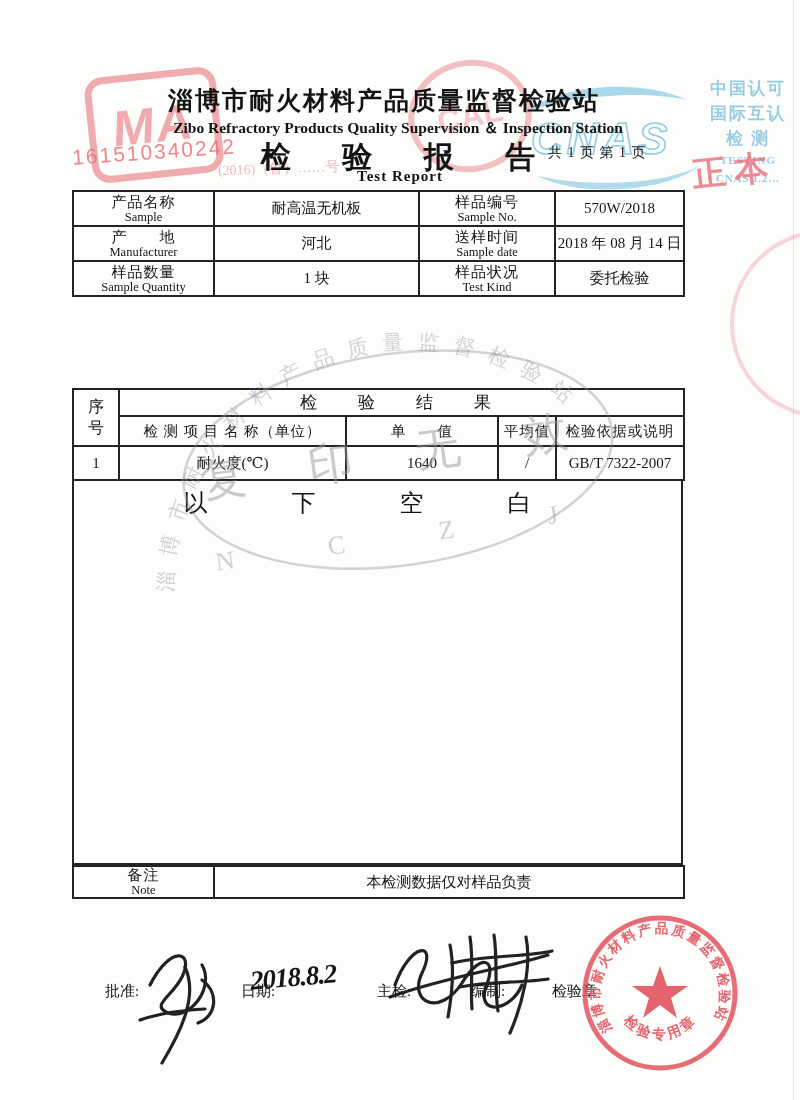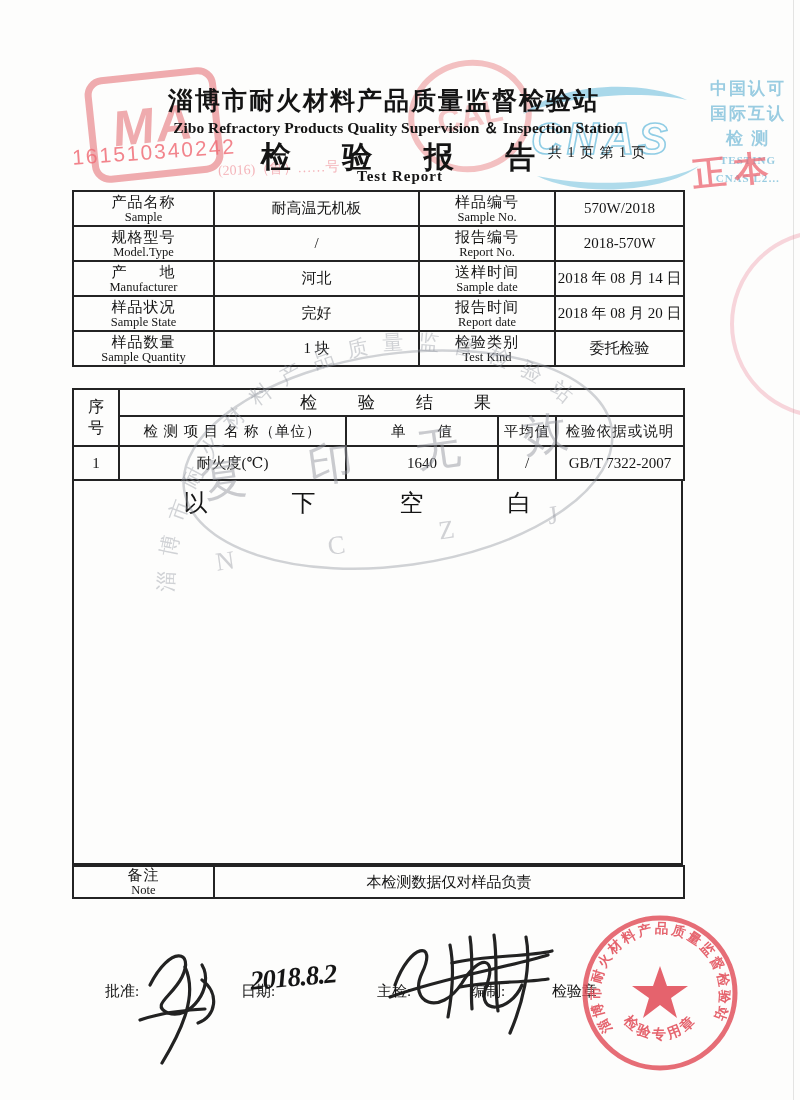--- a/index.html
+++ b/index.html
@@ -133,62 +133,38 @@
           </td>
       <td class="val">耐高温无机板</td>
       <td>
             <div class="lab-cn">样品编号</div>
             <div class="lab-en">Sample No.</div>
           </td>
       <td class="val">570W/2018</td>
     </tr>
     <tr>
       <td>
-            <div class="lab-cn">规格型号</div>
-            <div class="lab-en">Model.Type</div>
-          </td>
-      <td class="val">/</td>
-      <td>
-            <div class="lab-cn">报告编号</div>
-            <div class="lab-en">Report No.</div>
-          </td>
-      <td class="val">2018-570W</td>
-    </tr>
-    <tr>
-      <td>
             <div class="lab-cn">产　　地</div>
             <div class="lab-en">Manufacturer</div>
           </td>
       <td class="val">河北</td>
       <td>
             <div class="lab-cn">送样时间</div>
             <div class="lab-en">Sample date</div>
           </td>
       <td class="val">2018 年 08 月 14 日</td>
     </tr>
     <tr>
       <td>
-            <div class="lab-cn">样品状况</div>
-            <div class="lab-en">Sample State</div>
-          </td>
-      <td class="val">完好</td>
-      <td>
-            <div class="lab-cn">报告时间</div>
-            <div class="lab-en">Report date</div>
-          </td>
-      <td class="val">2018 年 08 月 20 日</td>
-    </tr>
-    <tr>
-      <td>
             <div class="lab-cn">样品数量</div>
             <div class="lab-en">Sample Quantity</div>
           </td>
       <td class="val">1 块</td>
       <td>
-            <div class="lab-cn">检验类别</div>
+            <div class="lab-cn">样品状况</div>
             <div class="lab-en">Test Kind</div>
           </td>
       <td class="val">委托检验</td>
     </tr>
   </tbody>
     </table>
 
   <table class="doc" id="results-table">
     <colgroup>
         <col style="width:46px">

